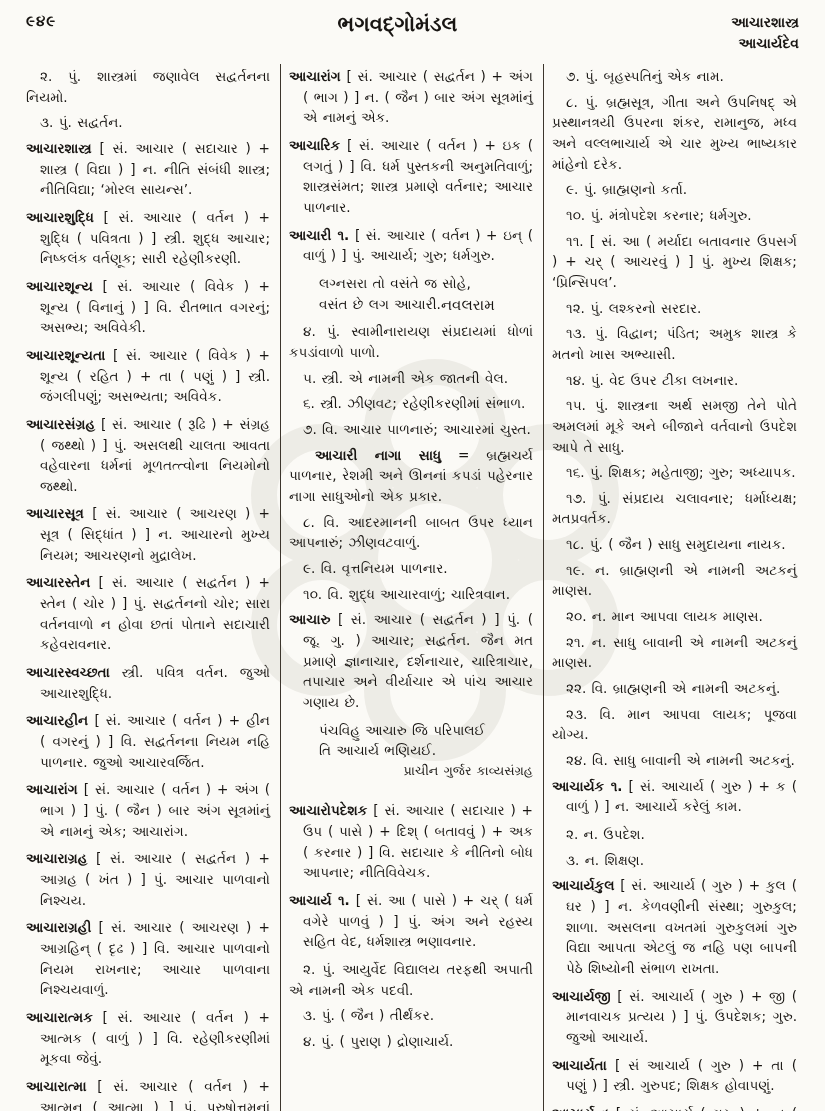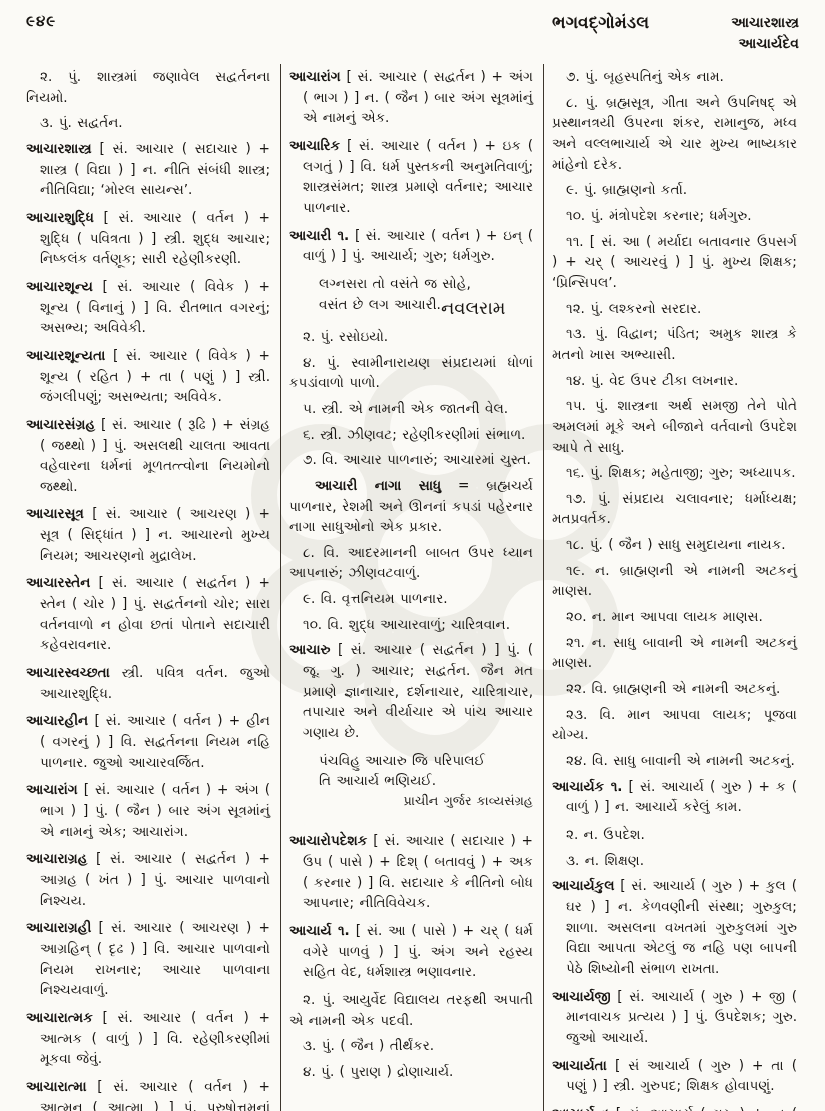--- a/index.html
+++ b/index.html
@@ -17,21 +17,21 @@
     position:absolute;left:215px;top:340px;width:440px;height:440px;
     z-index:0;opacity:.55;pointer-events:none;
   }
   .header{
     position:relative;z-index:2;
     display:flex;justify-content:space-between;align-items:flex-start;
     padding:12px 26px 2px 26px;
     font-weight:bold;font-size:15px;
   }
   .header .page-num{width:120px;text-align:left;letter-spacing:1px;}
-  .header .book-title{flex:1;text-align:right;font-size:17px;}
+  .header .book-title{flex:1;text-align:center;font-size:21px;}
   .header .guide{width:150px;text-align:right;line-height:1.5;font-size:14px;}
   .columns{
     position:relative;z-index:1;
     display:flex;
     margin:8px 18px 0 18px;
     height:1048px;
   }
   .col{
     width:33.333%;
     padding:2px 10px 2px 8px;
@@ -46,21 +46,21 @@
     text-align:justify;
     word-spacing:1px;
   }
   p.entry{padding-left:14px;text-indent:-14px;}
   p.sense{text-indent:14px;margin-bottom:5px;}
   p.idiom{text-indent:26px;margin-bottom:5px;}
   p.verse{text-align:left;padding-left:30px;margin-bottom:0;}
   p.verse-attr{display:flex;padding-left:30px;margin-bottom:5px;text-align:left;}
   p.attribution{text-align:right;margin:0 0 20px 0;font-size:12.8px;}
   b.hw{font-weight:bold;}
-  .attr{font-size:18px;}
+  .attr{font-size:15px;}
 </style>
 </head>
 <body>
 
 <div class="page">
 
   <svg class="watermark" viewBox="0 0 440 440" aria-hidden="true">
     <g fill="none" stroke="#e3e1da" stroke-width="26">
       <circle cx="220" cy="220" r="70"></circle>
       <circle cx="220" cy="90" r="58"></circle>
@@ -102,21 +102,20 @@
       </div>
     <div class="col rule">
         <p class="entry"><b class="hw">આચારાંગ</b> [ સં. આચાર ( સદ્વર્તન ) + અંગ ( ભાગ ) ] ન. ( જૈન ) બાર અંગ સૂત્રમાંનું એ નામનું એક.</p>
         <p class="entry"><b class="hw">આચારિક</b> [ સં. આચાર ( વર્તન ) + ઇક ( લગતું ) ] વિ. ધર્મ પુસ્તકની અનુમતિવાળું; શાસ્ત્રસંમત; શાસ્ત્ર પ્રમાણે વર્તનાર; આચાર પાળનાર.</p>
         <p class="entry"><b class="hw">આચારી ૧.</b> [ સં. આચાર ( વર્તન ) + ઇન્ ( વાળું ) ] પું. આચાર્ય; ગુરુ; ધર્મગુરુ.</p>
         <p class="verse">લગ્નસરા તો વસંતે જ સોહે,</p>
         <p class="verse-attr">
           <span>વસંત છે લગ આચારી.</span>
           <span class="attr">નવલરામ</span>
         </p>
-        <p class="sense">૨. પું. રસોઇયો.</p>
         <p class="sense">૪. પું. સ્વામીનારાયણ સંપ્રદાયમાં ધોળાં કપડાંવાળો પાળો.</p>
         <p class="sense">૫. સ્ત્રી. એ નામની એક જાતની વેલ.</p>
         <p class="sense">૬. સ્ત્રી. ઝીણવટ; રહેણીકરણીમાં સંભાળ.</p>
         <p class="sense">૭. વિ. આચાર પાળનારું; આચારમાં ચુસ્ત.</p>
         <p class="idiom"><b class="hw">આચારી નાગા સાધુ</b> = બ્રહ્મચર્ય પાળનાર, રેશમી અને ઊનનાં કપડાં પહેરનાર નાગા સાધુઓનો એક પ્રકાર.</p>
         <p class="sense">૮. વિ. આદરમાનની બાબત ઉપર ધ્યાન આપનારું; ઝીણવટવાળું.</p>
         <p class="sense">૯. વિ. વૃત્તનિયમ પાળનાર.</p>
         <p class="sense">૧૦. વિ. શુદ્ધ આચારવાળું; ચારિત્રવાન.</p>
         <p class="entry"><b class="hw">આચારુ</b> [ સં. આચાર ( સદ્વર્તન ) ] પું. ( જૂ. ગુ. ) આચાર; સદ્વર્તન. જૈન મત પ્રમાણે જ્ઞાનાચાર, દર્શનાચાર, ચારિત્રાચાર, તપાચાર અને વીર્યાચાર એ પાંચ આચાર ગણાય છે.</p>
         <p class="verse">પંચવિહુ આચારુ જિ પરિપાલઈ</p>

